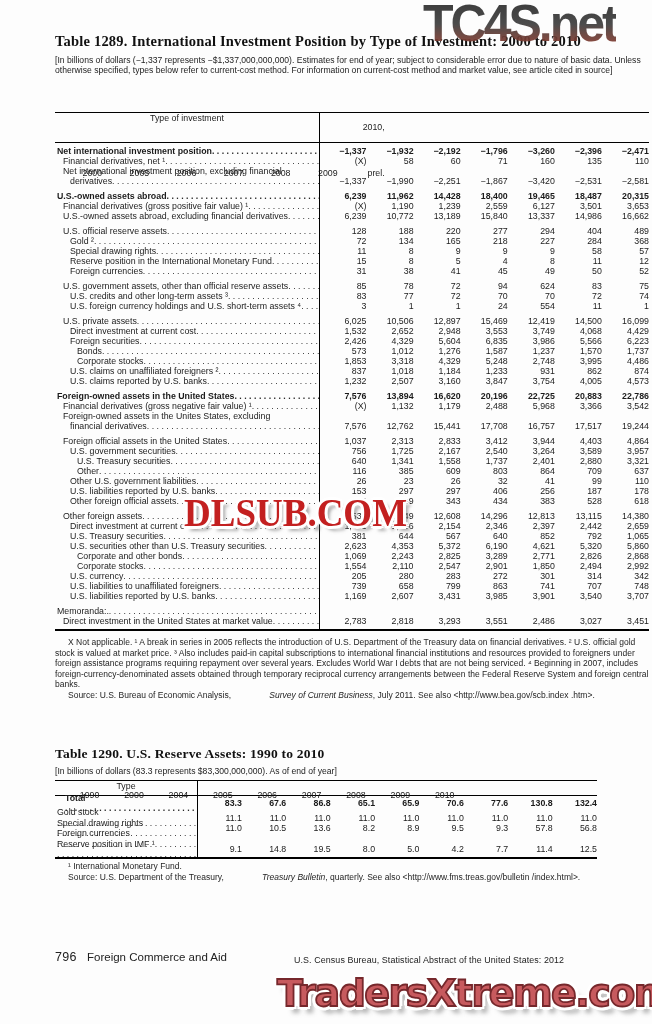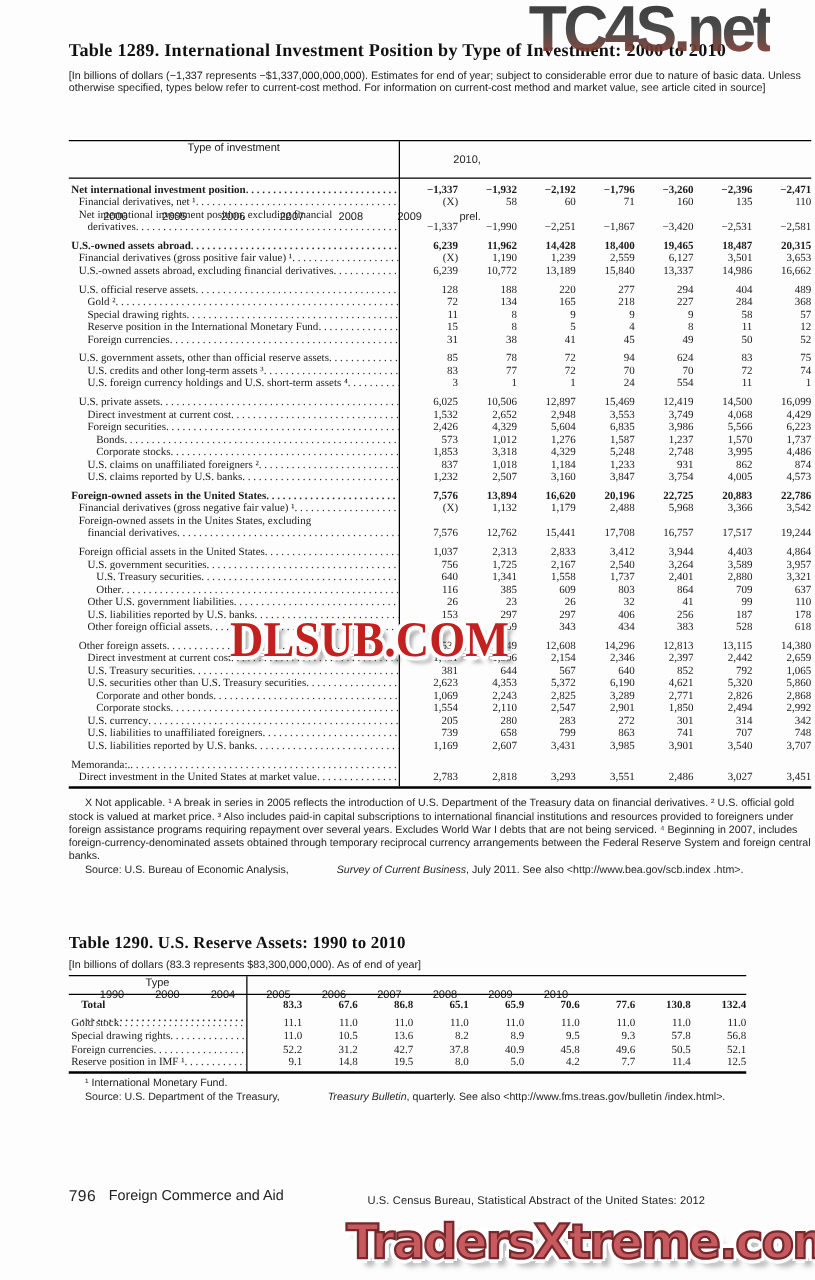--- a/index.html
+++ b/index.html
@@ -13,21 +13,21 @@
   .t-note{font-size:8.6px;line-height:10.9px;margin-top:5px;color:#222;}
 
   
   .tbl{position:absolute;border-top:1.5px solid #000;border-bottom:2px solid #000;background:transparent;}
   .vline{position:absolute;top:0;bottom:0;width:1px;background:#000;}
   .thead{display:flex;border-bottom:1px solid #000;flex-direction:column;}
   .th-label{display:flex;align-items:center;justify-content:center;font-size:8.8px;}
   .ycells{display:flex;flex:1;align-items:flex-end;}
   .ycell{display:flex;flex-direction:column;justify-content:flex-end;align-items:flex-end;
          font-size:8.8px;line-height:9.5px;padding-bottom:2px;gap:36px;}
-  .trow{display:flex;height:10px;line-height:10px;font-size:8.8px;align-items:flex-start;font-family:Liberation Serif, serif;}
+  .trow{display:flex;height:10px;line-height:10px;font-size:8.8px;align-items:center;}
   .trow.gap{height:5px;}
   .trow.b{font-weight:bold;}
   .lab{display:flex;overflow:hidden;align-items:baseline;}
   .txt{white-space:nowrap;}
   .dots{flex:1;overflow:hidden;white-space:nowrap;color:#2a2a2a;}
   .dots::after{content:" . . . . . . . . . . . . . . . . . . . . . . . . . . . . . . . . . . . . . . . . . . . . . . . . . . . . . . . . . . . . . . . . . . . . . . . . . . . . . . . . . . . . . . . . . . . .";}
   .vals{display:flex;}
   .val{text-align:right;white-space:nowrap;}
 
   
@@ -45,21 +45,21 @@
   #t1289 .tbody{padding-top:3px;padding-bottom:3px;}
 
   
   #t1290{left:55px;top:780px;width:542px;}
   #t1290 .thead{height:14px;}
   #t1290 .th-label{width:142px;}
   #t1290 .vline{left:142px;}
   #t1290 .lab{width:142px;}
   #t1290 .val{width:44.4px;}
   #t1290 .ycell{width:44.4px;}
-  #t1290 .lab.i0{padding-left:2px;}
+  #t1290 .lab.i0{padding-left:2px;flex-direction:column;}
   #t1290 .lab.i1{padding-left:10px;flex-direction:column;}
   #t1290 .trow{height:10.5px;line-height:10.5px;}
   #t1290 .trow.gap{height:4px;}
   #t1290 .tbody{padding-top:2px;padding-bottom:2px;}
 
   
   .fnblock{position:absolute;left:55px;width:594px;}
   .fn{margin:0;font-size:8.5px;line-height:10.5px;text-indent:13px;color:#1e1e1e;}
   .fn .it{font-style:italic;margin-left:36px;}
 
@@ -875,31 +875,20 @@
             <span class="val">9.3</span>
             <span class="val">57.8</span>
             <span class="val">56.8</span>
           </div>
         </div>
         <div class="trow">
           <div class="lab i0">
             <span class="txt">Foreign currencies</span>
             <span class="dots"></span>
           </div>
-          <div class="vals">
-            <span class="val">52.2</span>
-            <span class="val">31.2</span>
-            <span class="val">42.7</span>
-            <span class="val">37.8</span>
-            <span class="val">40.9</span>
-            <span class="val">45.8</span>
-            <span class="val">49.6</span>
-            <span class="val">50.5</span>
-            <span class="val">52.1</span>
-          </div>
         </div>
         <div class="trow">
           <div class="lab i0">
             <span class="txt">Reserve position in IMF ¹</span>
             <span class="dots"></span>
           </div>
           <div class="vals">
             <span class="val">9.1</span>
             <span class="val">14.8</span>
             <span class="val">19.5</span>

